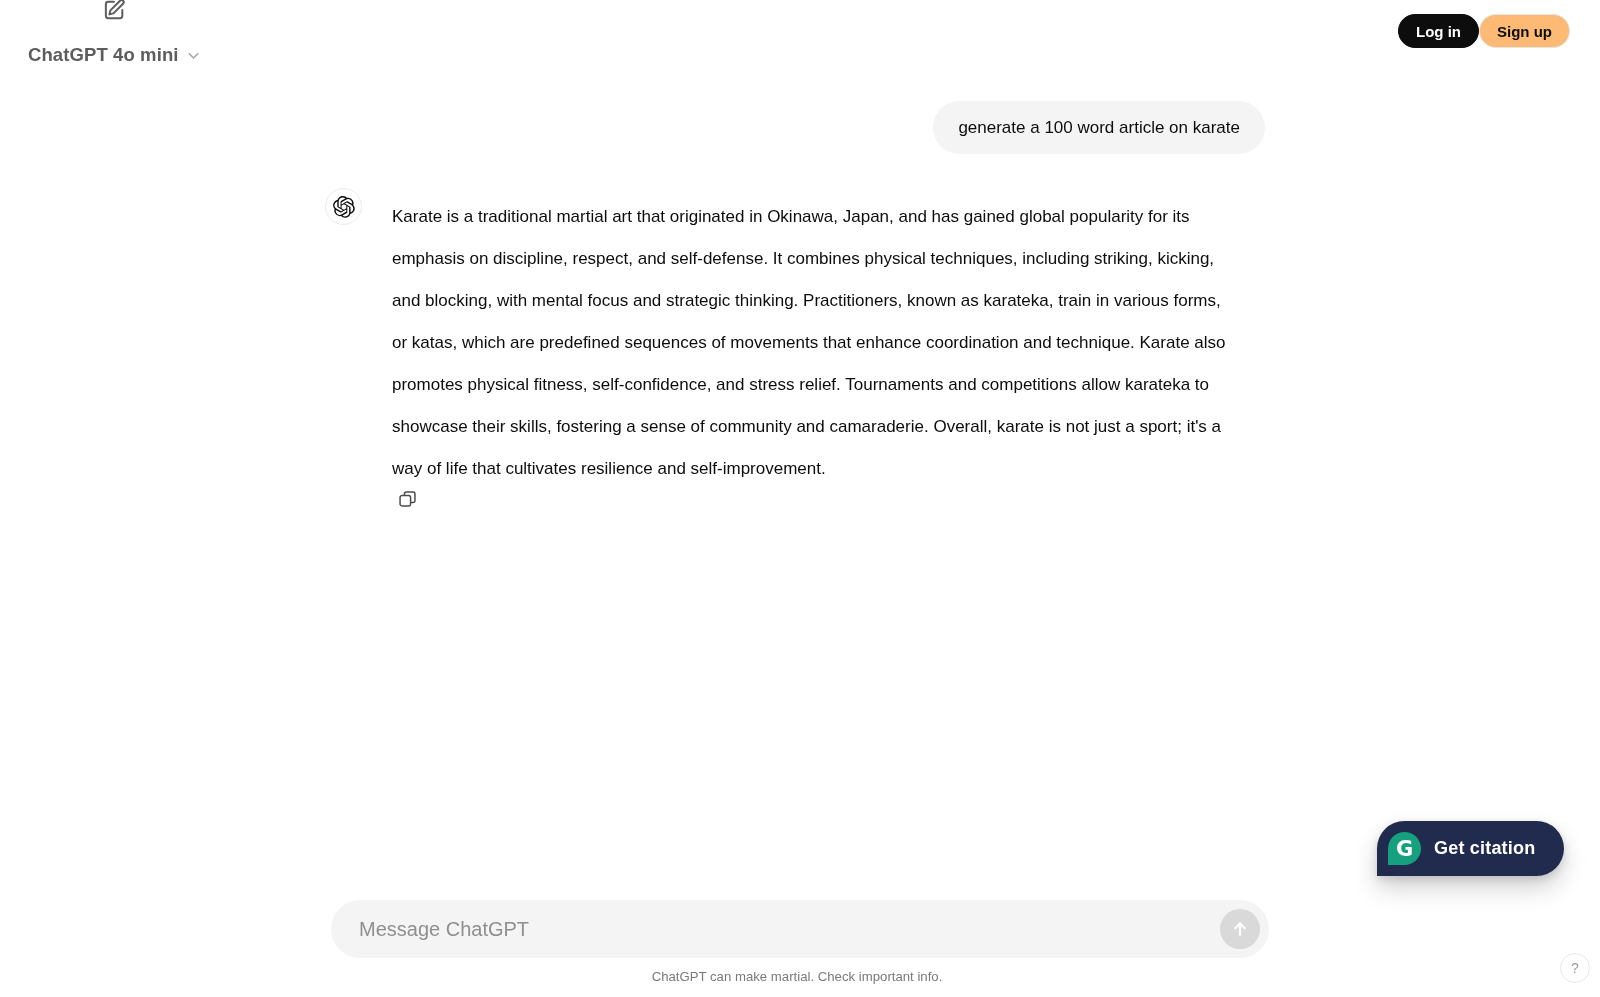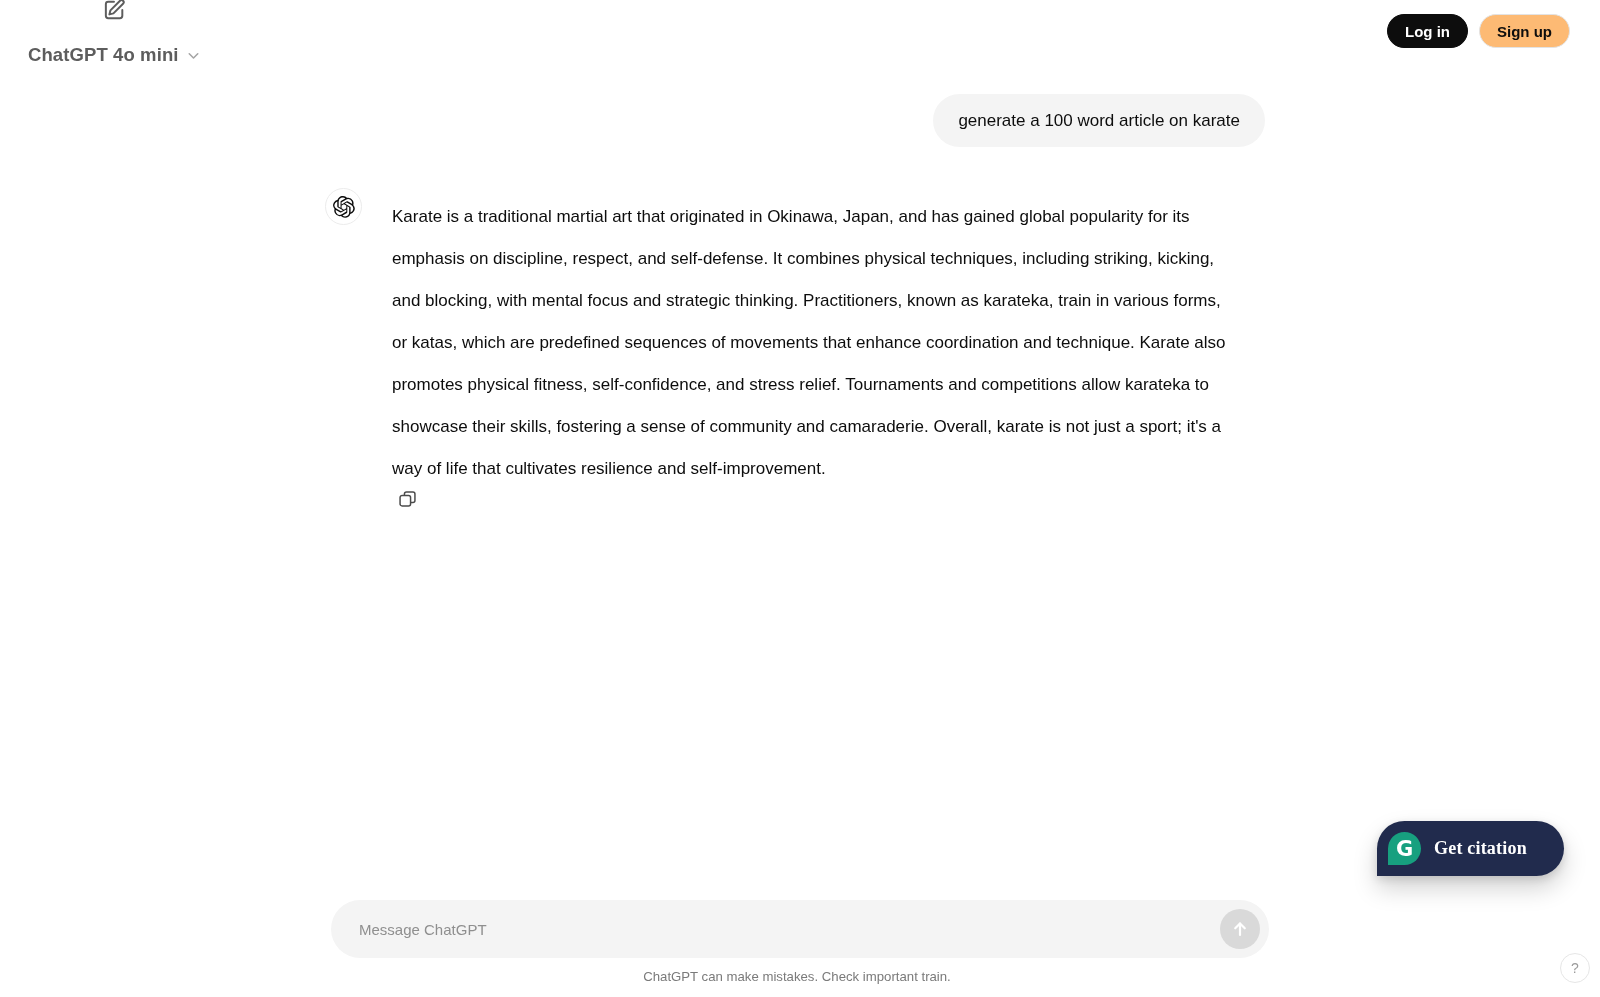--- a/index.html
+++ b/index.html
@@ -25,36 +25,36 @@
     width: 38px; height: 38px; border: none; background: transparent;
     display: flex; align-items: center; justify-content: center;
     border-radius: 8px; cursor: pointer; color: #5d5d5d;
   }
   .model-switcher {
     display: flex; align-items: center; gap: 6px; cursor: pointer;
     padding: 6px 8px; border-radius: 8px; background: transparent; border: none;
   }
   .model-title { font-size: 18.5px; font-weight: 700; color: #5d5d5d; letter-spacing: 0.1px; }
   .chevron { color: #a5a5a5; display: flex; }
-  .header-right { display: flex; align-items: flex-end; gap: 11px; }
+  .header-right { display: flex; align-items: flex-end; gap: 0; }
   .btn-pill {
     height: 34px; padding: 0 17px; border-radius: 999px;
     font-size: 15px; font-weight: 600; cursor: pointer;
     display: flex; align-items: center; justify-content: center;
     font-family: "Liberation Sans", sans-serif;
   }
   .btn-login { background: #0d0d0d; color: #ffffff; border: 1px solid #0d0d0d; }
   .btn-signup { background: #fdba74; color: #0d0d0d; border: 1px solid #e3e3e3; }
 
   
   .chat-column {
     position: absolute; left: 325px; top: 0; width: 944px; height: 997px;
   }
   .user-row {
-    position: absolute; top: 94px; right: 4px;
+    position: absolute; top: 101px; right: 4px;
     display: flex; justify-content: flex-end;
   }
   .user-bubble {
     background: #f4f4f4; border-radius: 27px;
     padding: 16px 25px; font-size: 17px; line-height: 21px; color: #0d0d0d;
     max-width: 640px;
   }
   .assistant-avatar {
     position: absolute; top: 188px; left: 0;
     width: 37px; height: 37px; border-radius: 50%;
@@ -73,21 +73,21 @@
   }
 
   
   .composer {
     position: absolute; top: 900px; left: 6px; width: 938px; height: 58px;
     background: #f4f4f4; border-radius: 29px;
     display: flex; align-items: center;
   }
   .composer-input {
     flex: 1; height: 100%; background: transparent; border: none; outline: none;
-    padding: 0 60px 0 28px; font-size: 15px; color: #0d0d0d;
+    padding: 0 60px 0 28px; font-size: 20px; color: #0d0d0d;
     font-family: "Liberation Sans", sans-serif;
   }
   .composer-input::placeholder { color: #8f8f8f; opacity: 1; }
   .send-btn {
     position: absolute; right: 9px; top: 9px;
     width: 40px; height: 40px; border-radius: 50%;
     background: #d9d9d9; border: none; cursor: pointer;
     display: flex; align-items: center; justify-content: center;
   }
   .footer-note {
@@ -103,21 +103,21 @@
     display: flex; align-items: center; gap: 13px; padding: 0 14px 0 11px;
     box-shadow: 0 12px 24px rgba(0,0,0,0.18), 0 3px 8px rgba(0,0,0,0.12);
   }
   .g-logo {
     width: 33px; height: 33px; background: #17a07f;
     border-radius: 50% 50% 50% 0;
     display: flex; align-items: center; justify-content: center;
     color: #ffffff; font-size: 21px; font-weight: 700;
     font-family: "DejaVu Sans", sans-serif;
   }
-  .grammarly-label { color: #ffffff; font-size: 18px; font-weight: 700; letter-spacing: 0.2px; font-family: Liberation Serif, serif; }
+  .grammarly-label { color: #ffffff; font-size: 18px; font-weight: 700; letter-spacing: 0.2px; }
 
   
   .help-btn {
     position: absolute; left: 1560px; top: 953px; width: 30px; height: 30px;
     border-radius: 50%; background: #ffffff; border: 1px solid #e6e6e6;
     color: #9b9b9b; font-size: 14px; cursor: pointer;
     display: flex; align-items: center; justify-content: center;
     font-family: "Liberation Sans", sans-serif;
   }
 </style>
@@ -179,21 +179,21 @@
     <button class="send-btn">
       <span style="display:flex;">
         <svg width="22" height="22" viewBox="0 0 24 24" fill="none" stroke="#ffffff" stroke-width="2.4" stroke-linecap="round" stroke-linejoin="round">
           <path d="M12 18.5V6.2"></path>
           <path d="M6.8 11.2 12 6l5.2 5.2"></path>
         </svg>
       </span>
     </button>
   </div>
 
-  <div class="footer-note">ChatGPT can make mistakes. Check important train.</div>
+  <div class="footer-note">ChatGPT can make martial. Check important info.</div>
 </div>
 
 <button class="grammarly-btn">
   <span class="g-logo">G</span>
   <span class="grammarly-label">Get citation</span>
 </button>
 
 <button class="help-btn">
   <span>?</span>
 </button>

